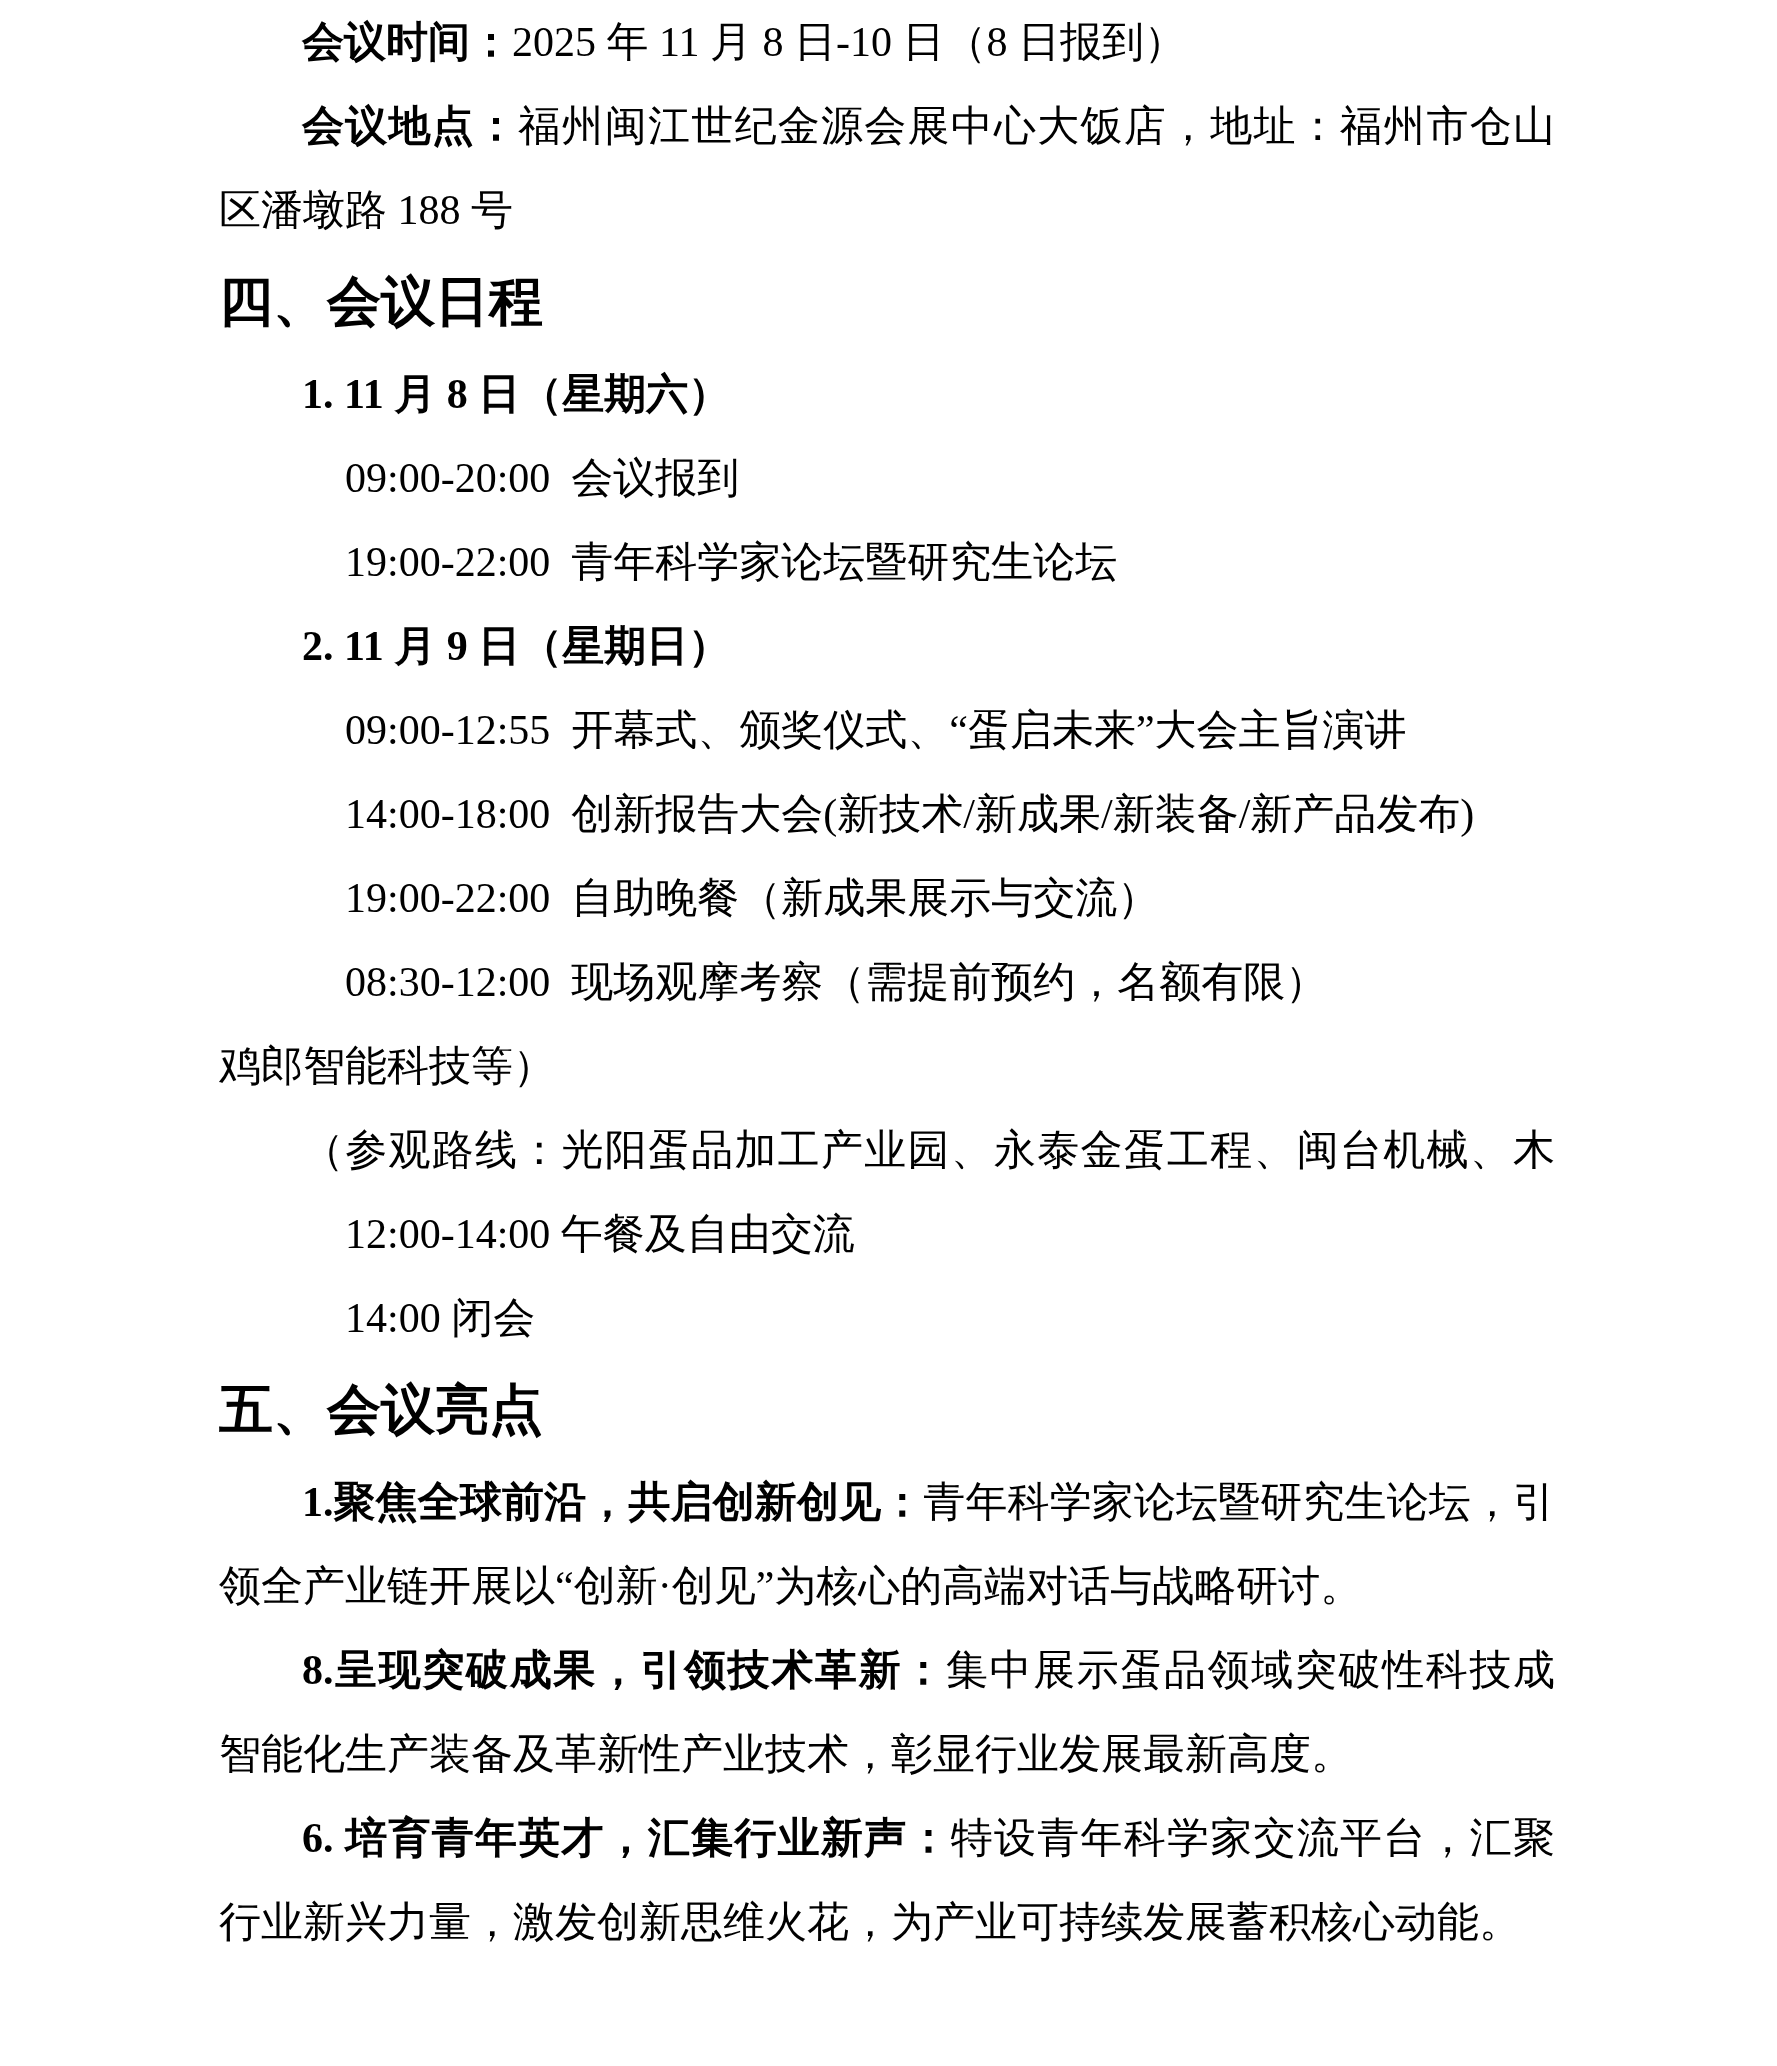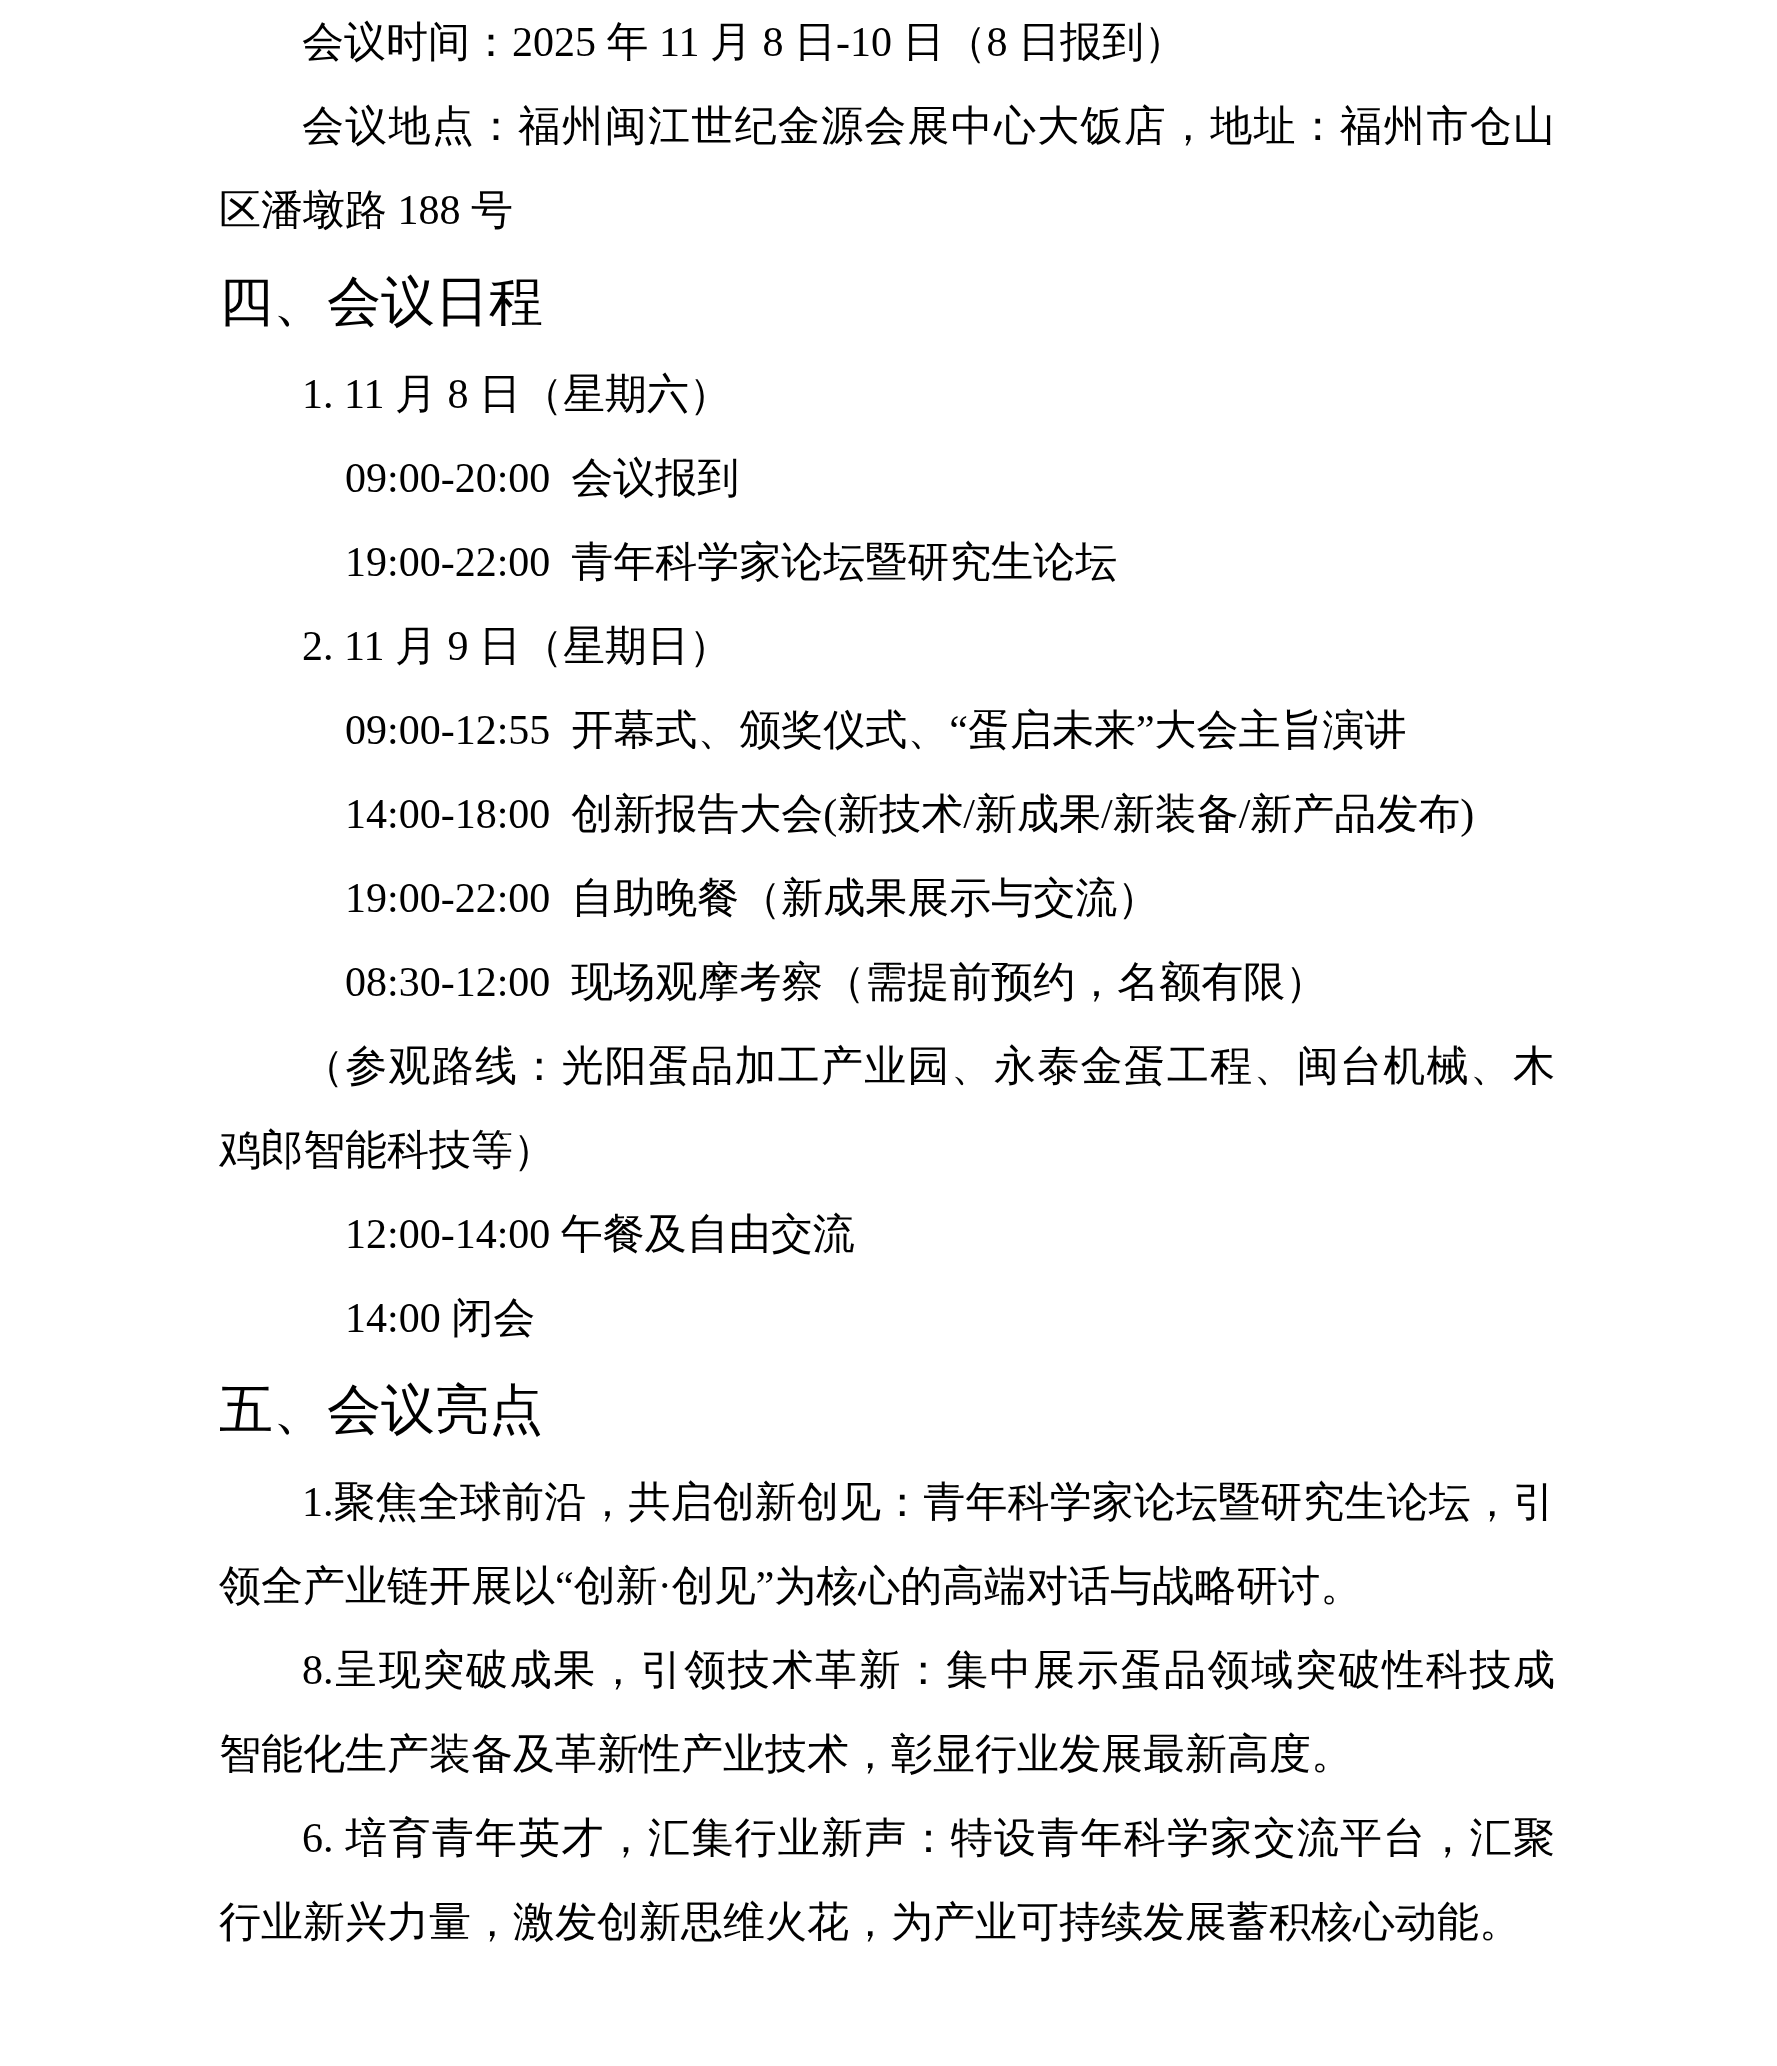--- a/index.html
+++ b/index.html
@@ -28,41 +28,41 @@
     font-weight: bold;
   }
   .indent-para { padding-left: 83px; }
   .indent-time { padding-left: 126px; }
   .indent-none { padding-left: 0; }
   .justify {
     text-align: justify;
     text-align-last: justify;
     text-justify: inter-character;
   }
-  .b { font-weight: normal; }
+  .b { font-weight: bold; }
 </style>
 </head>
 <body>
 
 <div class="page">
   <div class="content" id="doc">
       <div class="line indent-para"><span class="b">会议时间：</span><span>2025 年 11 月 8 日-10 日（8 日报到）</span></div>
       <div class="line indent-para justify"><span class="b">会议地点：</span><span>福州闽江世纪金源会展中心大饭店，地址：福州市仓山</span></div>
       <div class="line indent-none"><span>区潘墩路 188 号</span></div>
       <div class="line heading indent-none"><span class="b">四、会议日程</span></div>
       <div class="line indent-para"><span class="b">1. 11 月 8 日（星期六）</span></div>
       <div class="line indent-time"><span>09:00-20:00  会议报到</span></div>
       <div class="line indent-time"><span>19:00-22:00  青年科学家论坛暨研究生论坛</span></div>
       <div class="line indent-para"><span class="b">2. 11 月 9 日（星期日）</span></div>
       <div class="line indent-time"><span>09:00-12:55  开幕式、颁奖仪式、“蛋启未来”大会主旨演讲</span></div>
       <div class="line indent-time"><span>14:00-18:00  创新报告大会(新技术/新成果/新装备/新产品发布)</span></div>
       <div class="line indent-time"><span>19:00-22:00  自助晚餐（新成果展示与交流）</span></div>
       <div class="line indent-time"><span>08:30-12:00  现场观摩考察（需提前预约，名额有限）</span></div>
+      <div class="line indent-none"><span>鸡郎智能科技等）</span></div>
       <div class="line indent-para justify"><span>（参观路线：光阳蛋品加工产业园、永泰金蛋工程、闽台机械、木</span></div>
-      <div class="line indent-none"><span>鸡郎智能科技等）</span></div>
       <div class="line indent-time"><span>12:00-14:00 午餐及自由交流</span></div>
       <div class="line indent-time"><span>14:00 闭会</span></div>
       <div class="line heading indent-none"><span class="b">五、会议亮点</span></div>
       <div class="line indent-para justify"><span class="b">1.聚焦全球前沿，共启创新创见：</span><span>青年科学家论坛暨研究生论坛，引</span></div>
       <div class="line indent-none"><span>领全产业链开展以“创新·创见”为核心的高端对话与战略研讨。</span></div>
       <div class="line indent-para justify"><span class="b">8.呈现突破成果，引领技术革新：</span><span>集中展示蛋品领域突破性科技成果、</span></div>
       <div class="line indent-none"><span>智能化生产装备及革新性产业技术，彰显行业发展最新高度。</span></div>
       <div class="line indent-para justify"><span class="b">6. 培育青年英才，汇集行业新声：</span><span>特设青年科学家交流平台，汇聚</span></div>
       <div class="line indent-none"><span>行业新兴力量，激发创新思维火花，为产业可持续发展蓄积核心动能。</span></div>
     </div>

